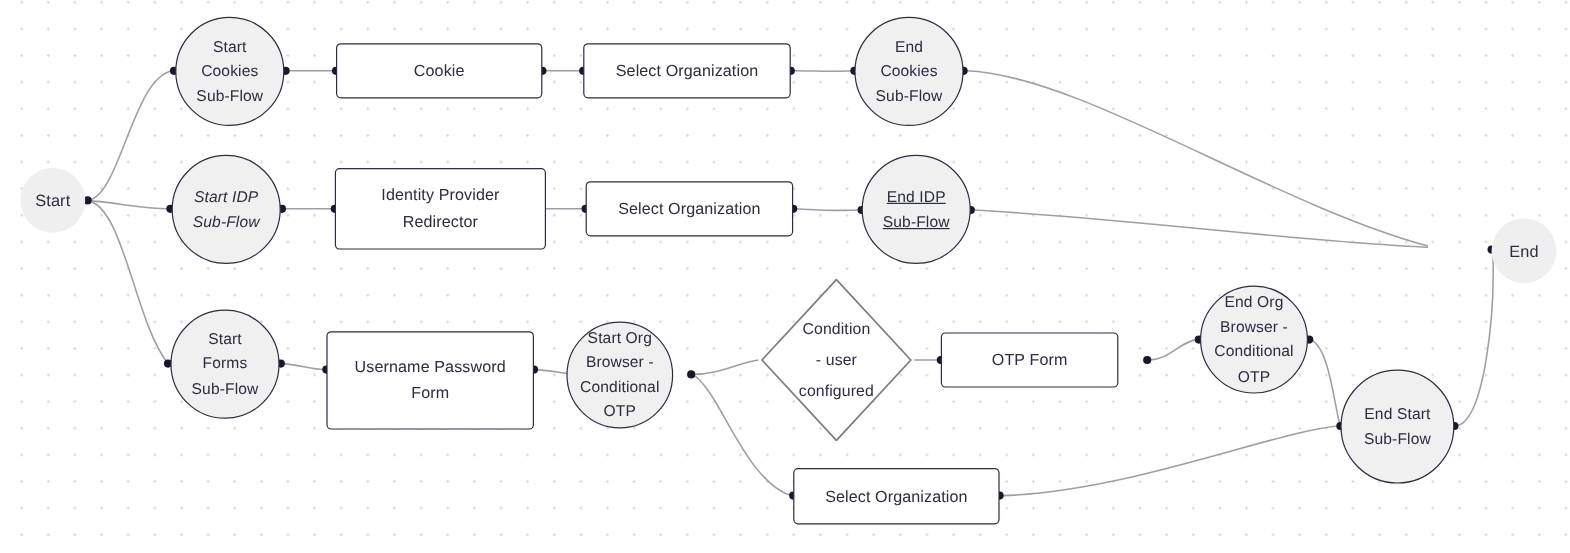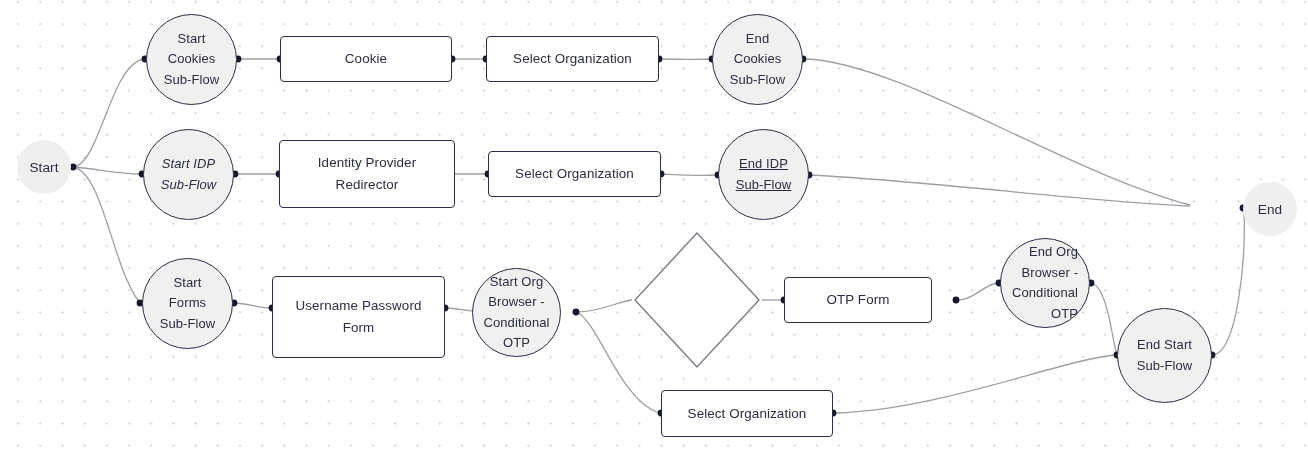--- a/index.html
+++ b/index.html
@@ -177,24 +177,26 @@
 Forms
 Sub-Flow</span></div>
       <div class="node node-box" style="left: 272px; top: 276px; width: 173px; height: 82px;"><span>Username Password
 Form</span></div>
       <div class="node node-circle" style="left: 472px; top: 268px; width: 89px; height: 89px;"><span>Start Org
 Browser -
 Conditional
 OTP</span></div>
       <div class="node node-diamond" style="left: 634px; top: 232px; width: 126px; height: 136px;"><svg class="diamond-shape" viewBox="0 0 126 136">
           <polygon points="63,1 125,68 63,135 1,68"></polygon>
-        </svg></div>
+        </svg><div class="diamond-label">Condition
+- user
+configured</div></div>
       <div class="node node-box" style="left: 784px; top: 277px; width: 148px; height: 46px;"><span>OTP Form</span></div>
       <div class="node node-box" style="left: 661px; top: 390px; width: 172px; height: 47px;"><span>Select Organization</span></div>
-      <div class="node node-circle" style="left: 1000px; top: 238px; width: 90px; height: 90px; text-align: right;"><span>End Org
+      <div class="node node-circle" style="left: 1000px; top: 238px; width: 90px; height: 90px;"><span>End Org
 Browser -
 Conditional
 OTP</span></div>
       <div class="node node-circle" style="left: 1117px; top: 308px; width: 95px; height: 95px;"><span>End Start
 Sub-Flow</span></div>
       <div class="node node-terminal" style="left: 1243px; top: 182px; width: 54px; height: 54px;"><span>End</span></div>
     </div>
 
 </div>
 

